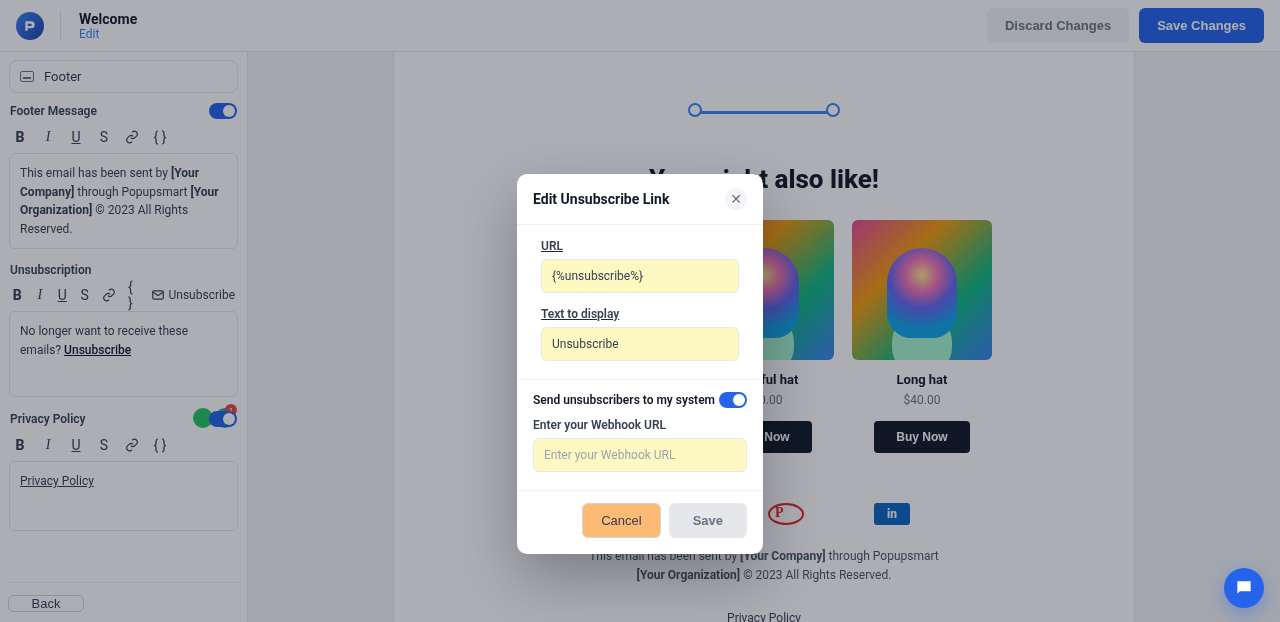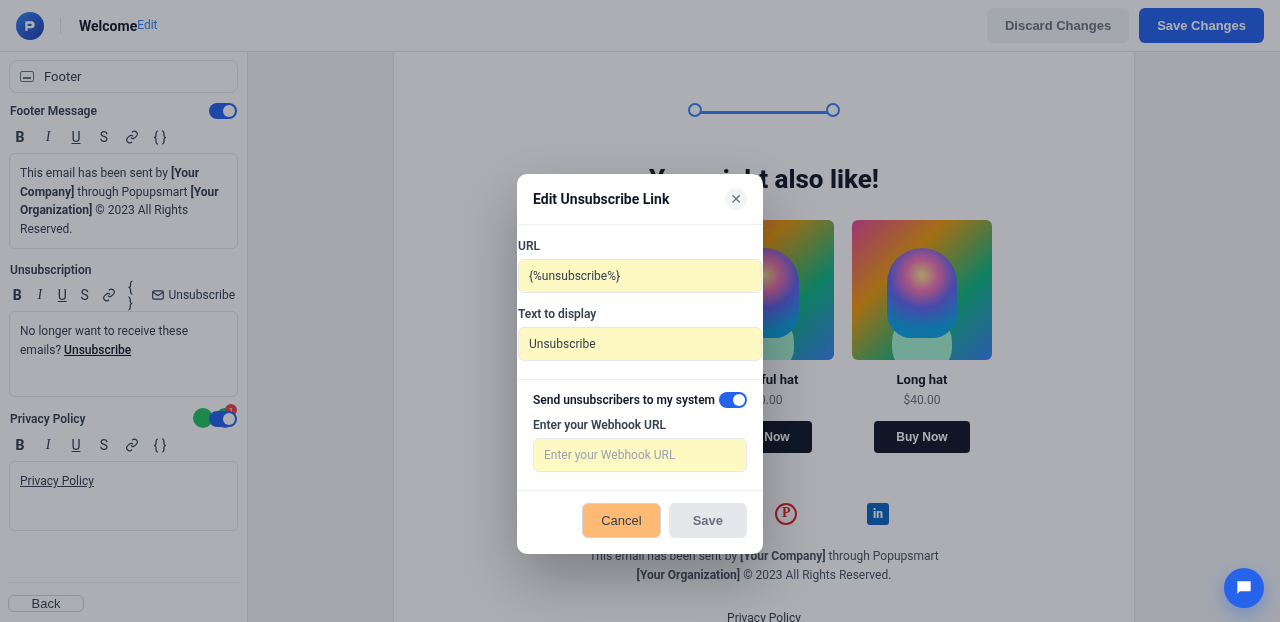--- a/index.html
+++ b/index.html
@@ -1,20 +1,20 @@
 <!DOCTYPE html>
 <html><head>
   <meta charset="utf-8">
   <style>
     * { box-sizing: border-box; margin: 0; padding: 0; }
     body { font-family: -apple-system, BlinkMacSystemFont, "Segoe UI", Roboto, sans-serif; background: #f5f5f5; overflow: hidden; color: #1f2937; }
 
     .topbar { height: 52px; background: #fff; border-bottom: 1px solid #e5e7eb; display: flex; align-items: center; padding: 0 16px; }
     .logo { width: 28px; height: 28px; border-radius: 50%; background: linear-gradient(135deg,#3b82f6,#1e40af); display:flex;align-items:center;justify-content:center;color:#fff;font-weight:700; margin-right: 16px; }
-    .crumb { border-left:1px solid #e5e7eb; padding-left:18px; display:flex;flex-direction:row; }
+    .crumb { border-left:1px solid #e5e7eb; padding-left:18px; display:flex;flex-direction:column; }
     .crumb-title { font-size:14px; font-weight:700; color:#111827; }
     .crumb-sub { font-size:12px; color:#3b82f6; cursor:pointer; }
     .topbar-spacer{flex:1;}
     .btn-discard{background:#f3f4f6;color:#6b7280;border:none;padding:10px 18px;border-radius:6px;font-size:13px;font-weight:600;cursor:pointer;margin-right:10px;}
     .btn-save{background:#2563eb;color:#fff;border:none;padding:10px 18px;border-radius:6px;font-size:13px;font-weight:600;cursor:pointer;}
 
     .workspace{display:flex;height:calc(622px - 52px);}
 
     .sidebar{width:248px;background:#fff;border-right:1px solid #e5e7eb;padding:8px 8px 0;display:flex;flex-direction:column;}
     .side-pill{border:1px solid #e5e7eb;border-radius:8px;padding:8px 10px;display:flex;align-items:center;gap:10px;font-size:13px;color:#374151;margin:0 1px 10px;}
@@ -57,21 +57,21 @@
     .products{display:flex;gap:18px;justify-content:center;}
     .card{width:140px;text-align:center;}
     .thumb{width:140px;height:140px;border-radius:6px;background:linear-gradient(135deg,#ec4899,#f59e0b,#10b981,#3b82f6);position:relative;overflow:hidden;}
     .thumb::after{content:"";position:absolute;left:35px;top:28px;width:70px;height:90px;background:radial-gradient(ellipse 55px 55px at 50% 30%,#fde68a 0%,#f472b6 30%,#6366f1 60%,#0ea5e9 100%);border-radius:40px 40px 28px 28px;}
     .head{position:absolute;left:40px;top:92px;width:60px;height:60px;background:#a7f3d0;border-radius:50% 50% 40% 40%;}
     .pname{font-size:13px;font-weight:700;margin-top:12px;color:#111827;}
     .price{font-size:12px;color:#6b7280;margin-top:6px;}
     .buy{margin-top:14px;background:#111827;color:#fff;border:none;padding:9px 22px;border-radius:4px;font-size:12px;font-weight:600;cursor:pointer;}
 
     .socials{display:flex;gap:26px;justify-content:center;margin-top:50px;}
-    .soc{width:22px;height:22px;margin-left:44px;}
+    .soc{width:36px;height:22px;margin-left:44px;}
     .soc-yt{background:#dc2626;border-radius:4px;position:relative;}
     .soc-yt::after{content:"";position:absolute;left:8px;top:6px;border-left:7px solid #fff;border-top:5px solid transparent;border-bottom:5px solid transparent;}
     .soc-pi{border:2px solid #dc2626;border-radius:50%;position:relative;}
     .soc-pi::after{content:"P";position:absolute;left:5px;top:0px;color:#dc2626;font-weight:800;font-family:Georgia;font-size:14px;}
     .soc-li{background:#0a66c2;border-radius:3px;color:#fff;font-weight:800;font-size:12px;display:flex;align-items:center;justify-content:center;}
 
     .foot-txt{font-size:12px;color:#4b5563;text-align:center;line-height:1.6;}
     .foot-block{margin-top:22px;}
     .pp-link{text-decoration:underline;color:#374151;}
 
@@ -117,21 +117,21 @@
     
     #modal-root .panel {
       width: 246px !important;
       background:#fff;border-radius:10px;box-shadow:0 24px 60px rgba(0,0,0,.28);overflow:hidden;
     }
 
     .panel-head{display:flex;align-items:center;justify-content:space-between;padding:14px 16px;border-bottom:1px solid #eef0f2;}
     .panel-title{font-size:14px;font-weight:700;color:#111827;}
     .close{width:22px;height:22px;border-radius:50%;background:#f3f4f6;display:flex;align-items:center;justify-content:center;color:#6b7280;font-size:14px;cursor:pointer;}
 
-    .panel-body{padding:14px 1px 4px;}
+    .panel-body{padding:14px 24px 4px;text-decoration:underline;}
     .fld-label{font-size:12px;font-weight:600;color:#374151;margin-bottom:6px;display:block;}
     .fld{width:100%;border:1px solid #e5e7eb;background:#fef9c3;border-radius:6px;padding:9px 10px;font-size:12px;color:#374151;margin-bottom:14px;font-family:inherit;}
     .fld::placeholder{color:#9ca3af;}
 
     .sub-panel{background:#fff;border-top:1px solid #f1f3f5;padding:12px 16px 16px;}
     .sp-row{display:flex;align-items:center;justify-content:space-between;margin-bottom:10px;}
     .sp-label{font-size:12px;font-weight:600;color:#111827;}
 
     .panel-actions{display:flex;justify-content:flex-end;gap:8px;padding:12px 16px 16px;border-top:1px solid #eef0f2;}
     .btn-cancel{border:1px solid #d1d5db;background:#fdba74;color:#374151;border-radius:6px;padding:9px 18px;font-size:13px;font-weight:500;cursor:pointer;}

